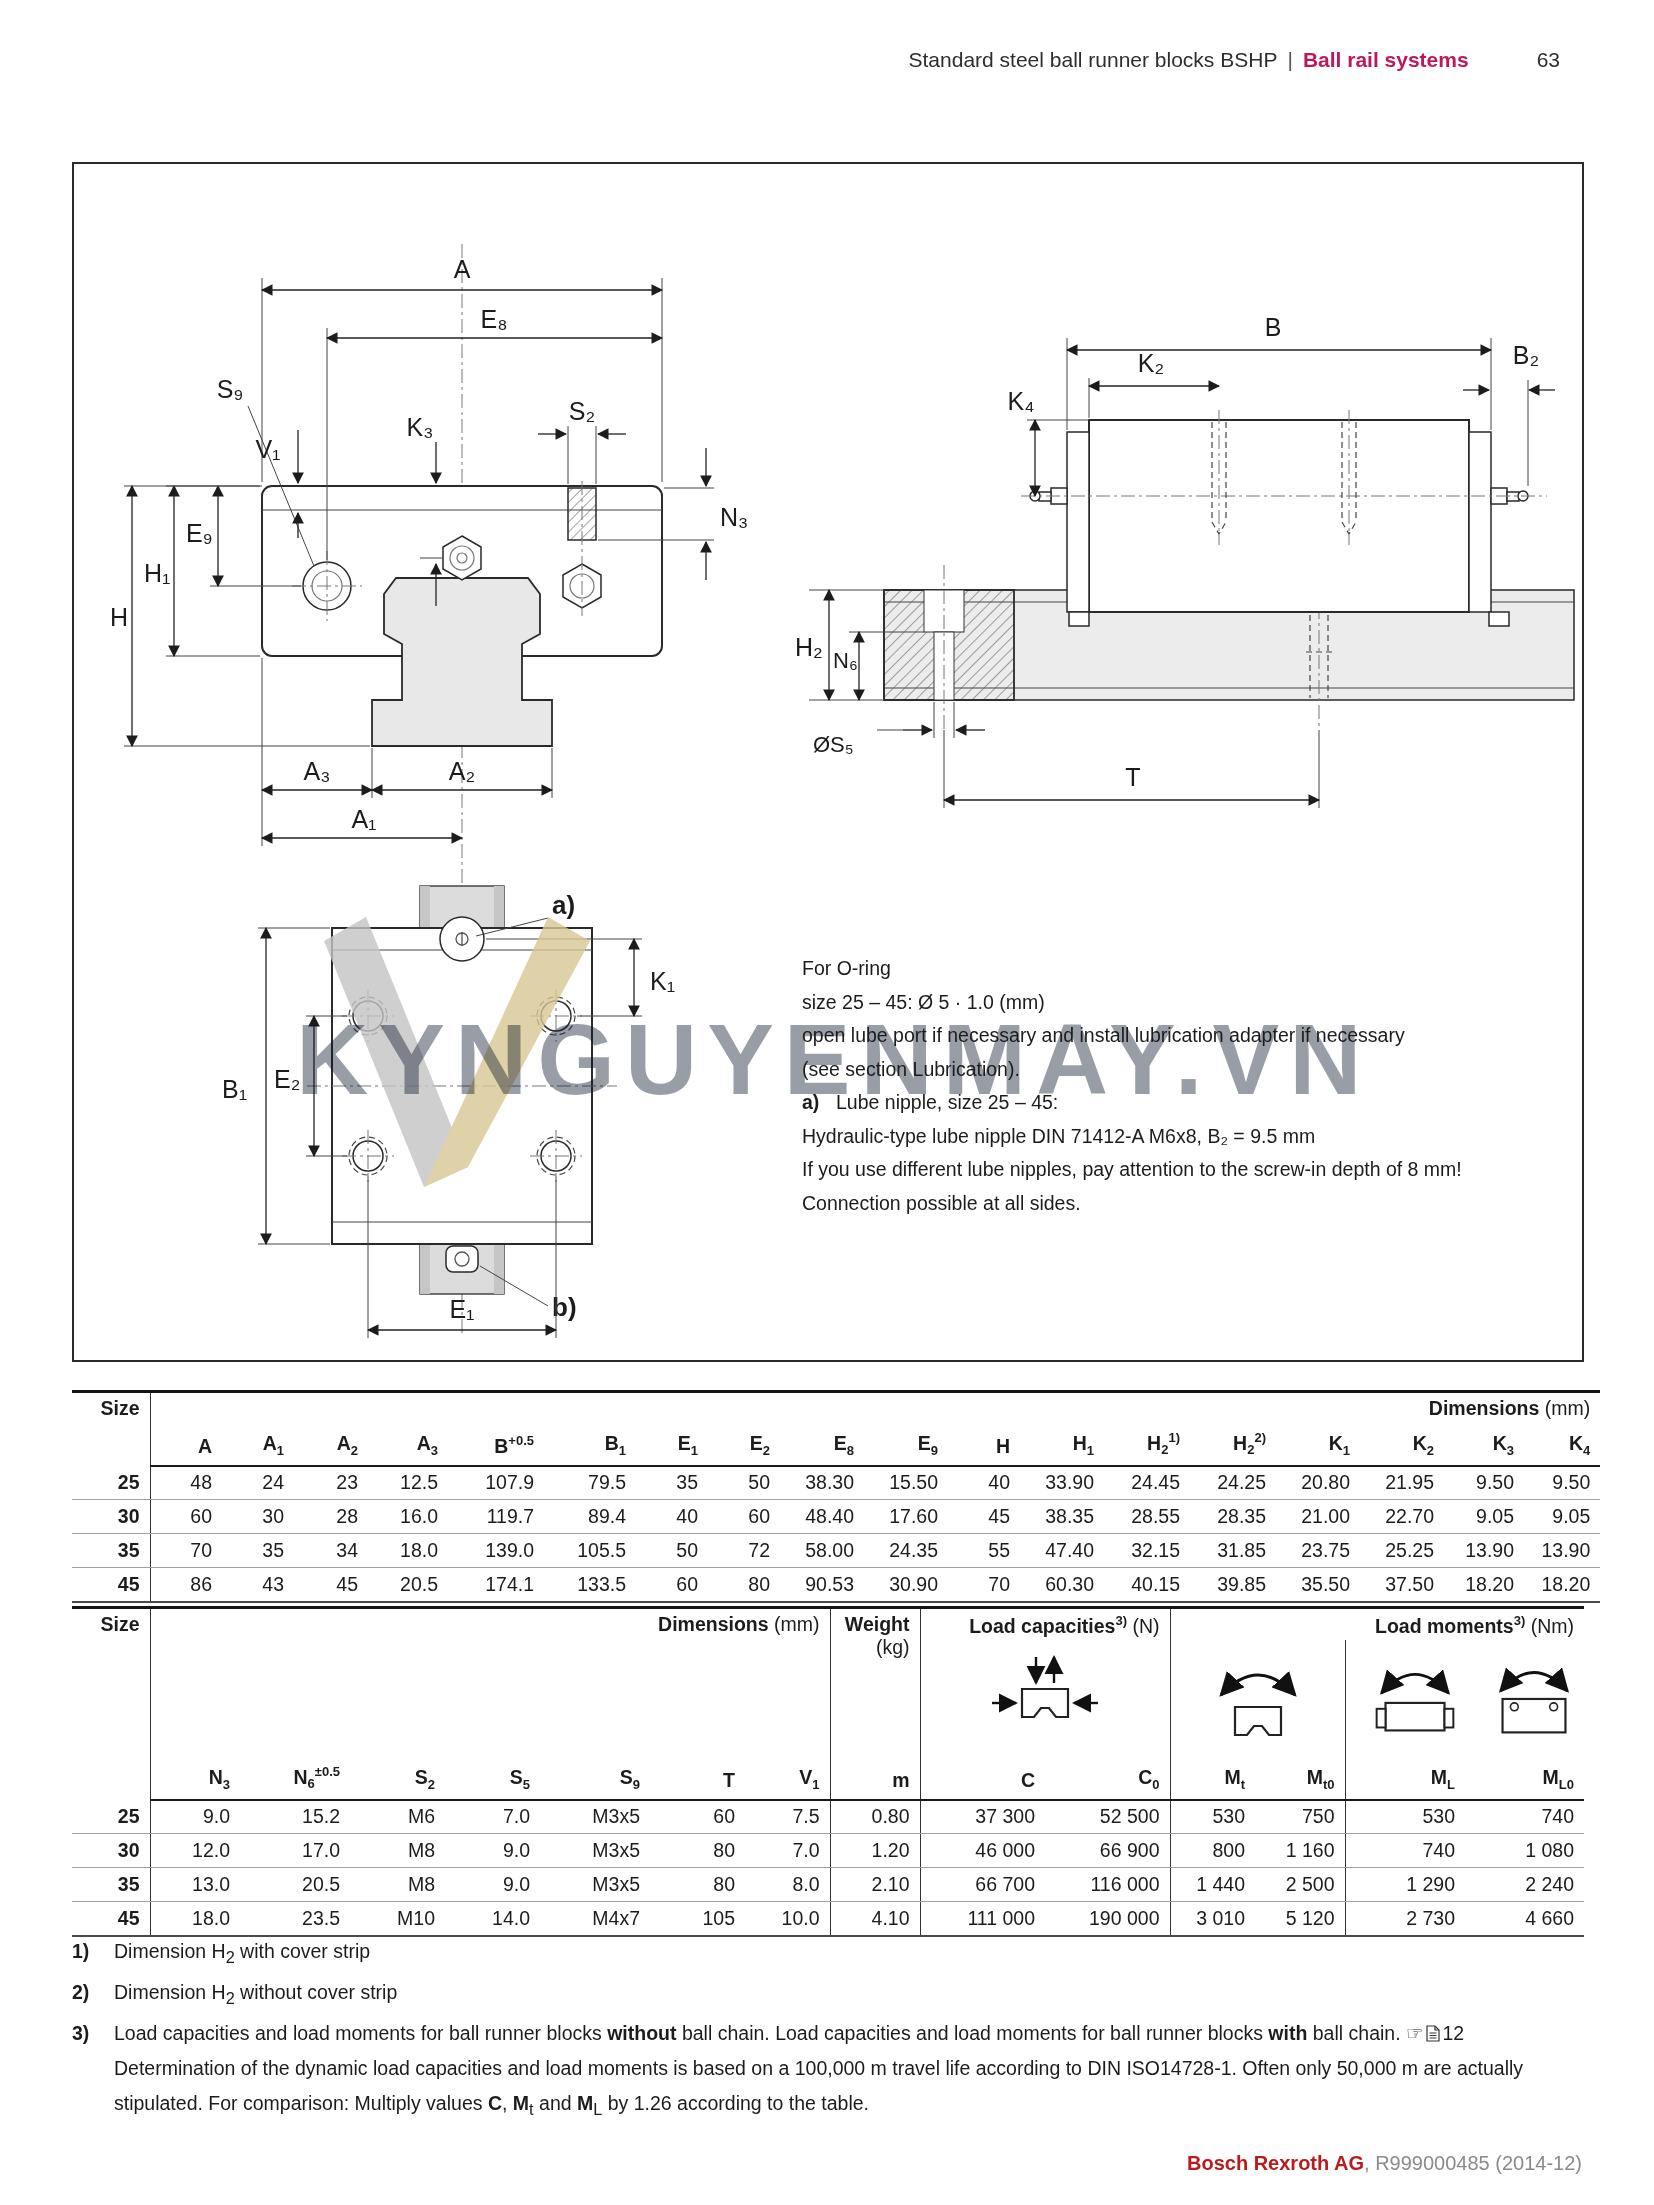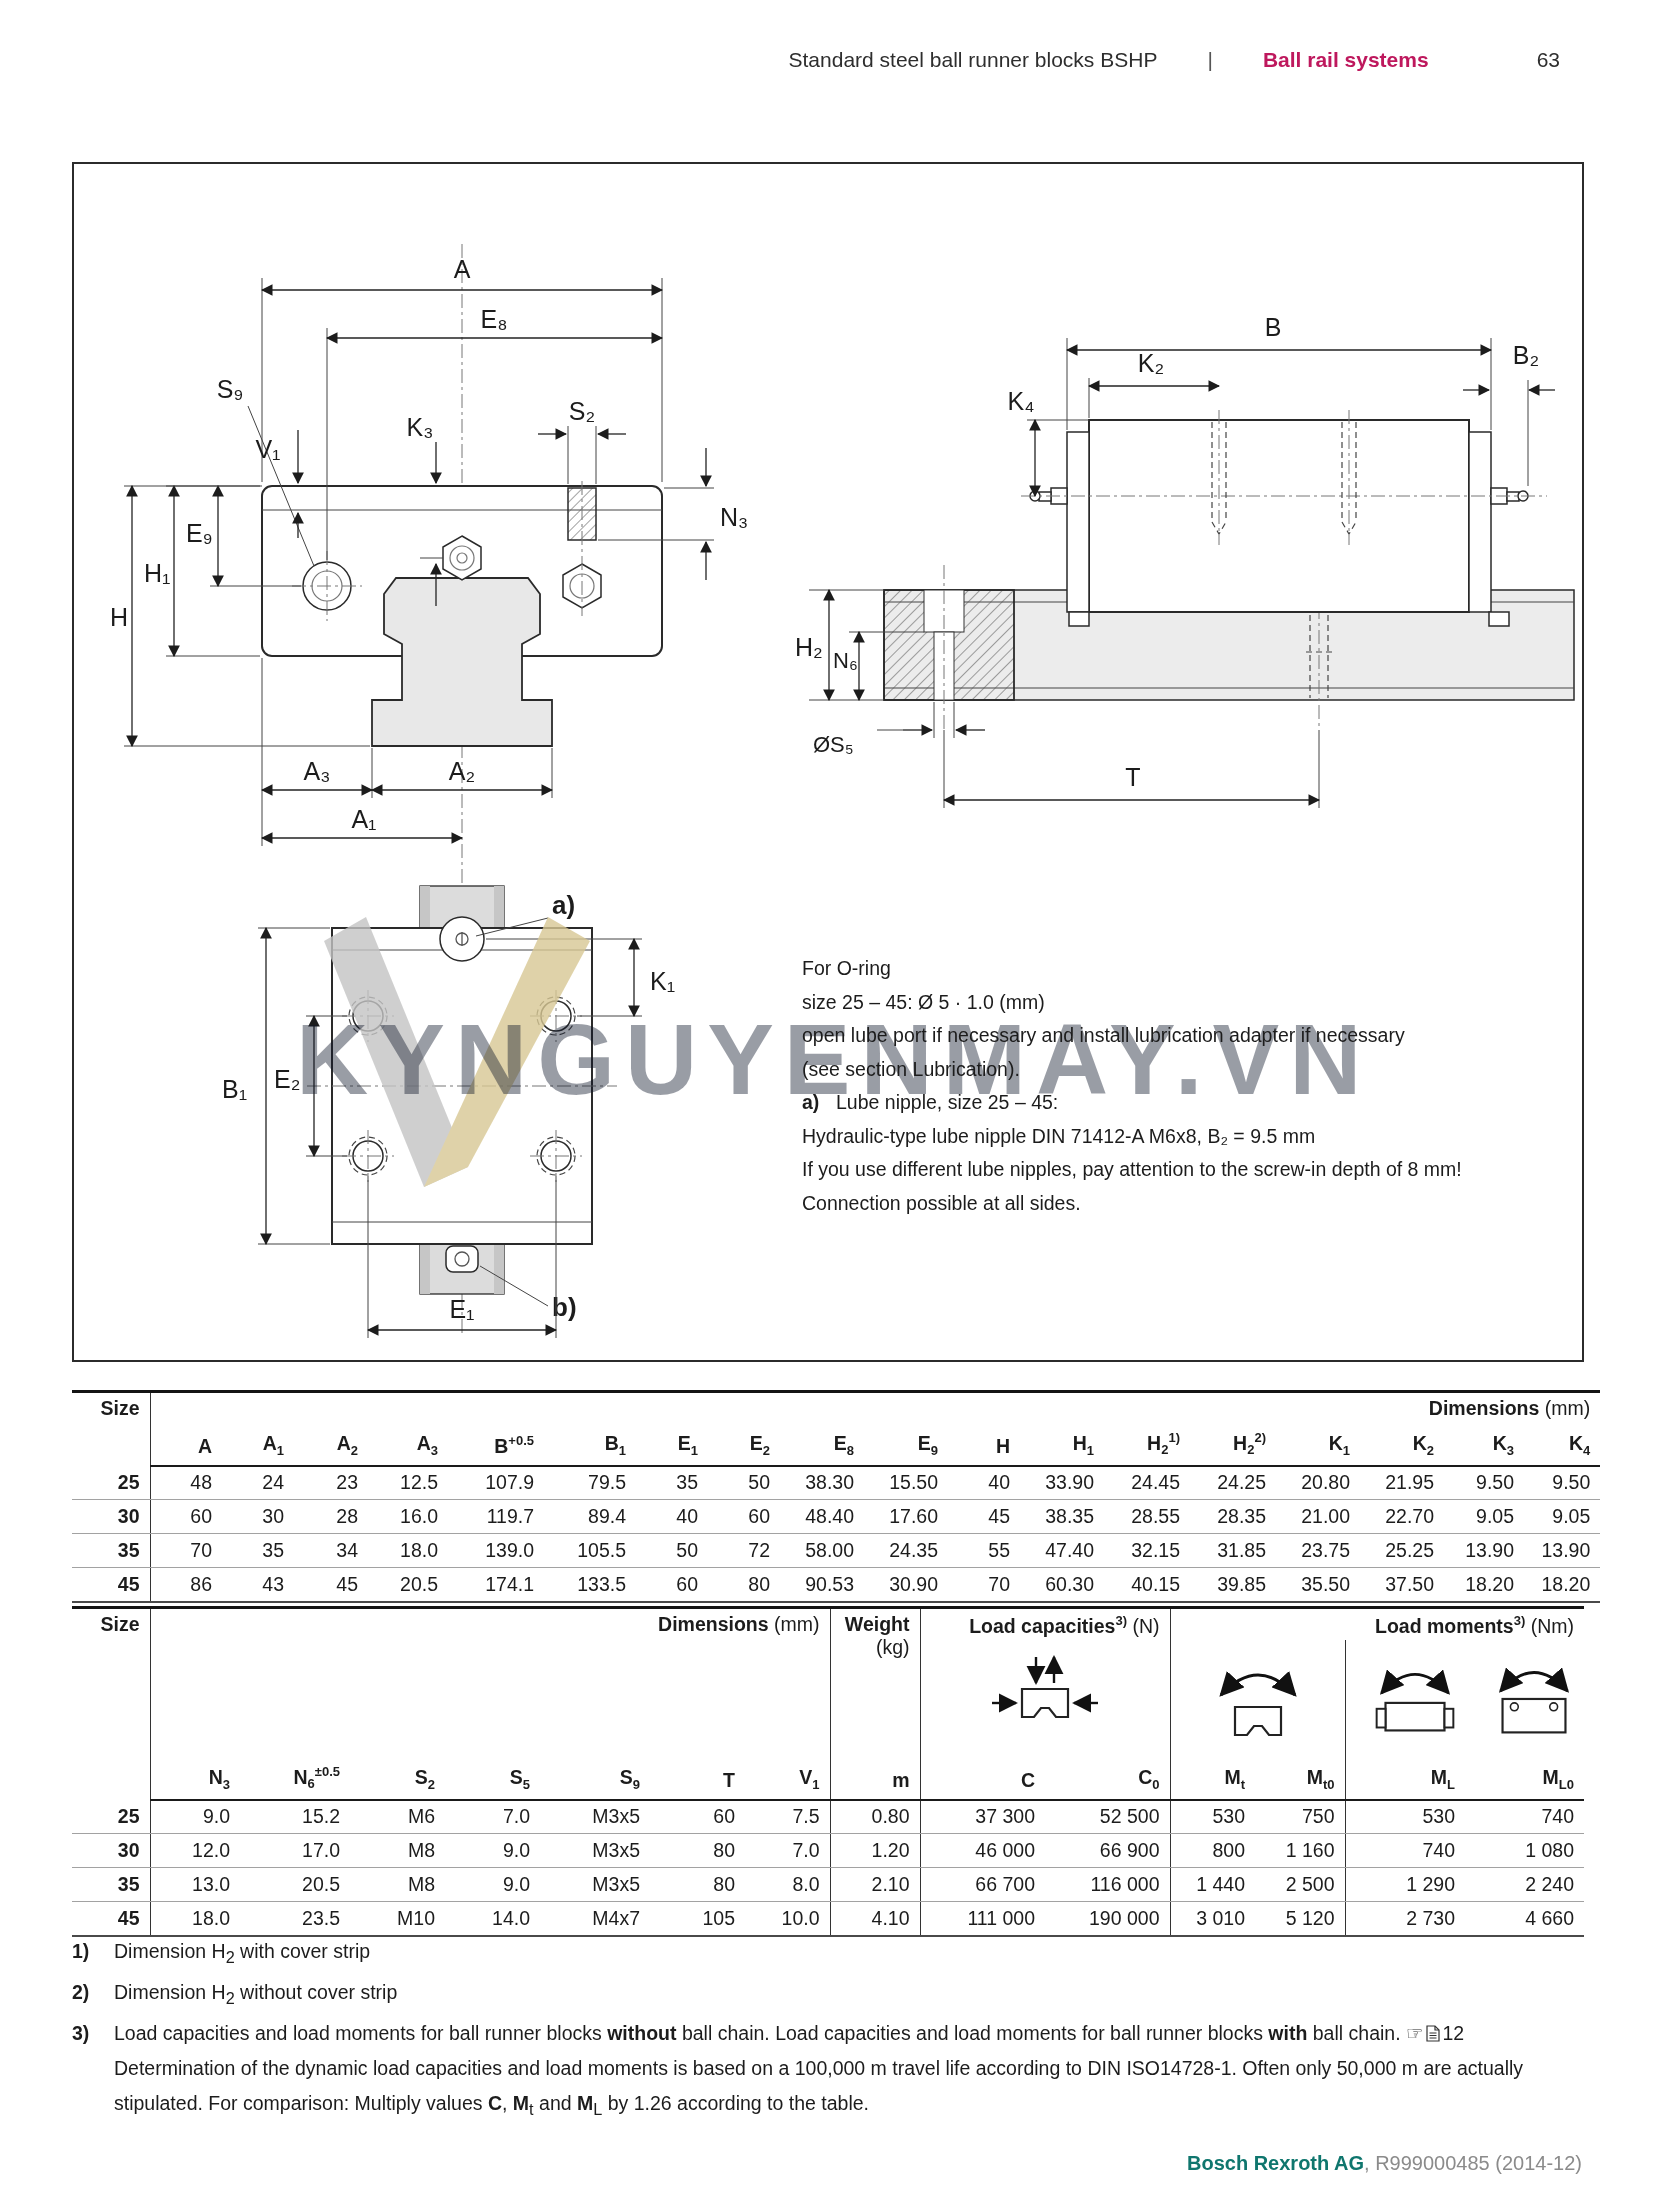--- a/index.html
+++ b/index.html
@@ -1,20 +1,20 @@
 <!DOCTYPE html>
 <html><head>
 <meta charset="utf-8">
 <style>
   html,body{margin:0;padding:0;background:#e9e9e9;}
   .page{position:relative;width:1654px;height:2205px;background:#fff;margin:0 auto;
         font-family:"Liberation Sans",sans-serif;color:#1c1c1c;overflow:hidden;}
   
   .hdr{position:absolute;top:48px;left:0;right:94px;display:flex;justify-content:flex-end;
-       align-items:baseline;font-size:21px;gap:40px;}
+       align-items:baseline;font-size:21px;}
   .hdr .t-reg{color:#2e2e2e;}
   .hdr .t-sep{margin:0 10px;color:#555;font-weight:300;}
   .hdr .t-bold{font-weight:bold;color:#be185d;}
   .hdr .t-page{margin-left:68px;color:#2e2e2e;}
   
   .draw-box{position:absolute;left:72px;top:162px;width:1512px;height:1200px;
             border:2px solid #2b2b2b;box-sizing:border-box;}
   .svgpanel{position:absolute;}
   svg text{font-family:"Liberation Sans",sans-serif;fill:#1c1c1c;}
   .dl{font-size:25px;}
@@ -60,21 +60,21 @@
   
   .fnotes{position:absolute;left:72px;top:1934px;width:1500px;font-size:19.5px;line-height:35px;z-index:2;}
   .fnrow{display:flex;}
   .fnmark{width:42px;font-weight:bold;flex:none;}
   .fntext{flex:1;}
   .closing{margin-left:42px;}
   .ref{white-space:nowrap;}
   .doc-ic{vertical-align:-2px;margin:0 3px 0 2px;}
   
   .ftr{position:absolute;top:2152px;right:72px;font-size:20px;}
-  .ftr .f-bold{font-weight:bold;color:#0f766e;text-align:center;}
+  .ftr .f-bold{font-weight:bold;color:#b91c1c;text-align:center;}
   .ftr .f-reg{color:#8b8b8b;}
 </style>
 </head>
 <body>
 
 <div class="page">
 
   <div class="hdr">
     <span class="t-reg">Standard steel ball runner blocks BSHP</span>
     <span class="t-sep">|</span>

